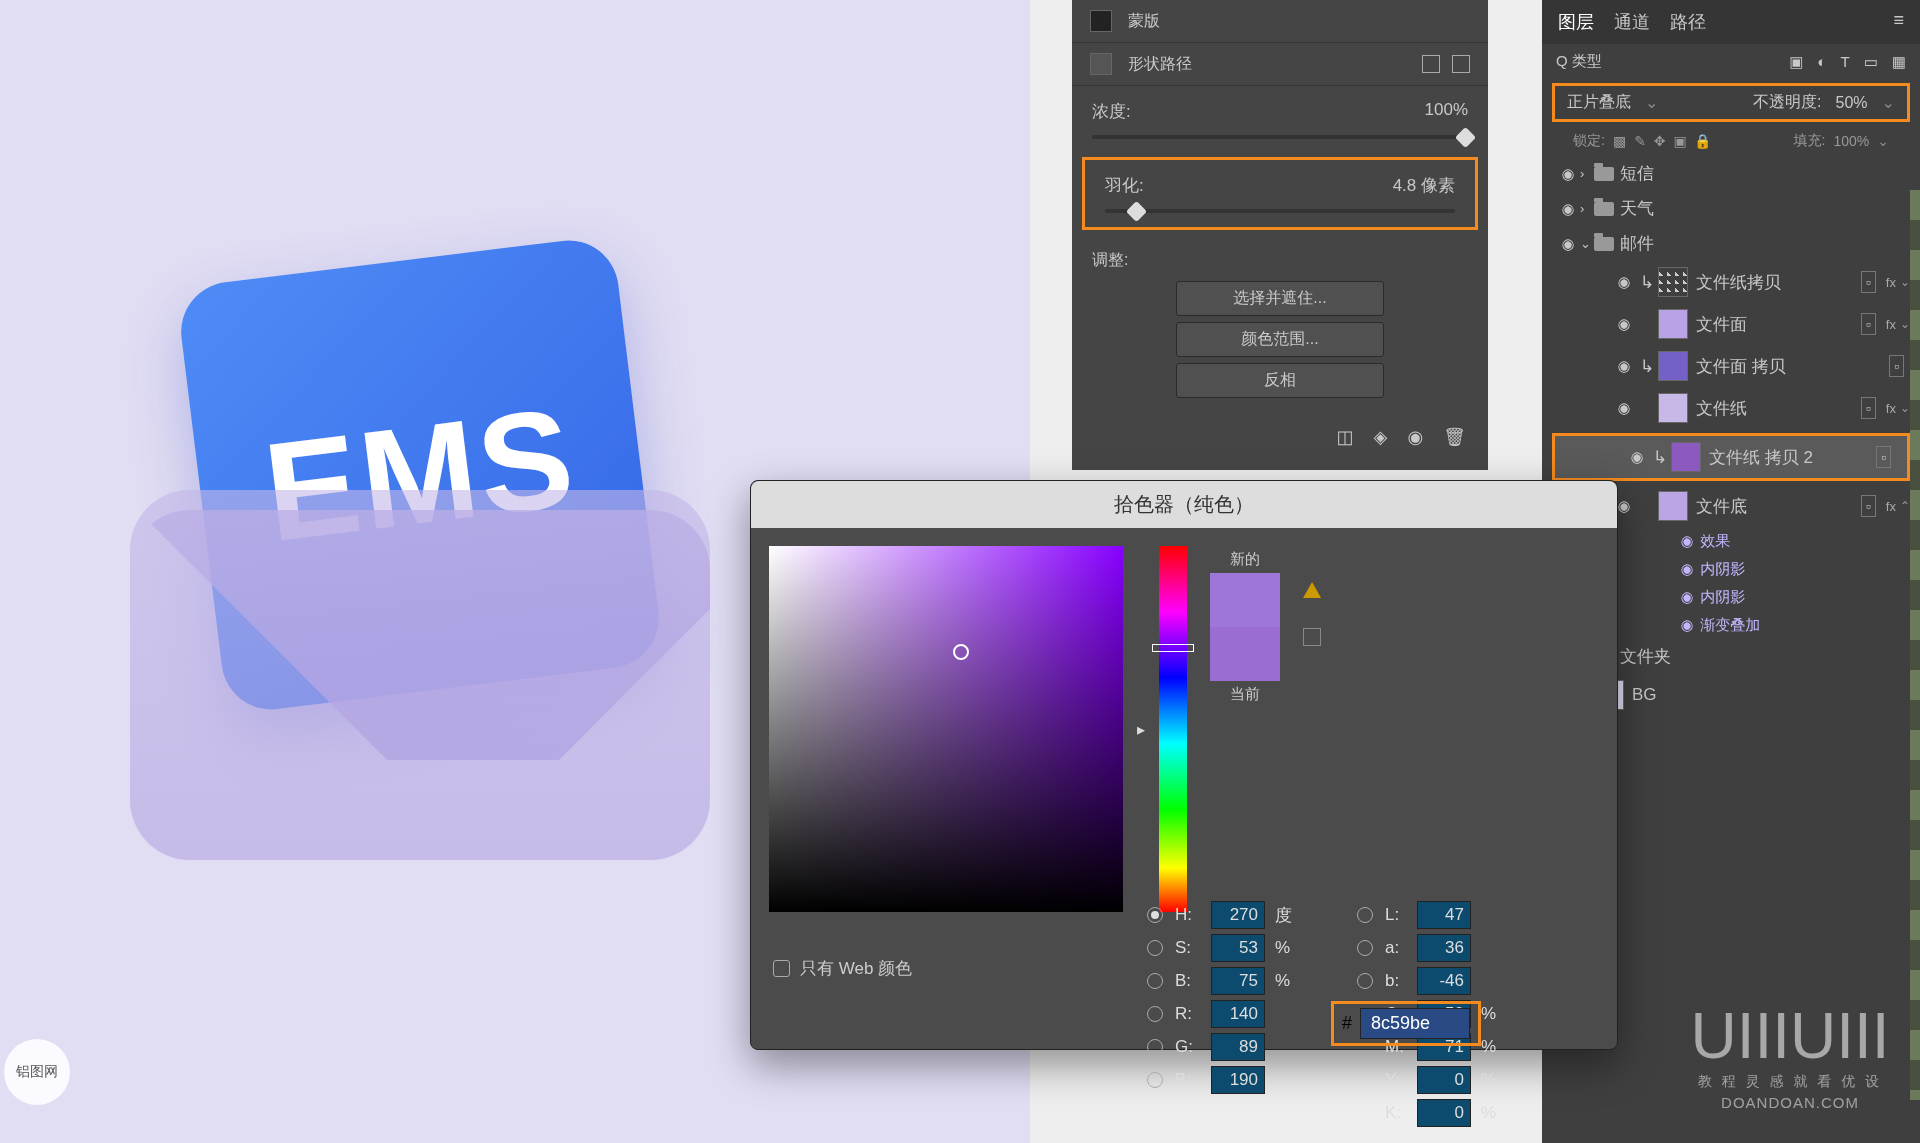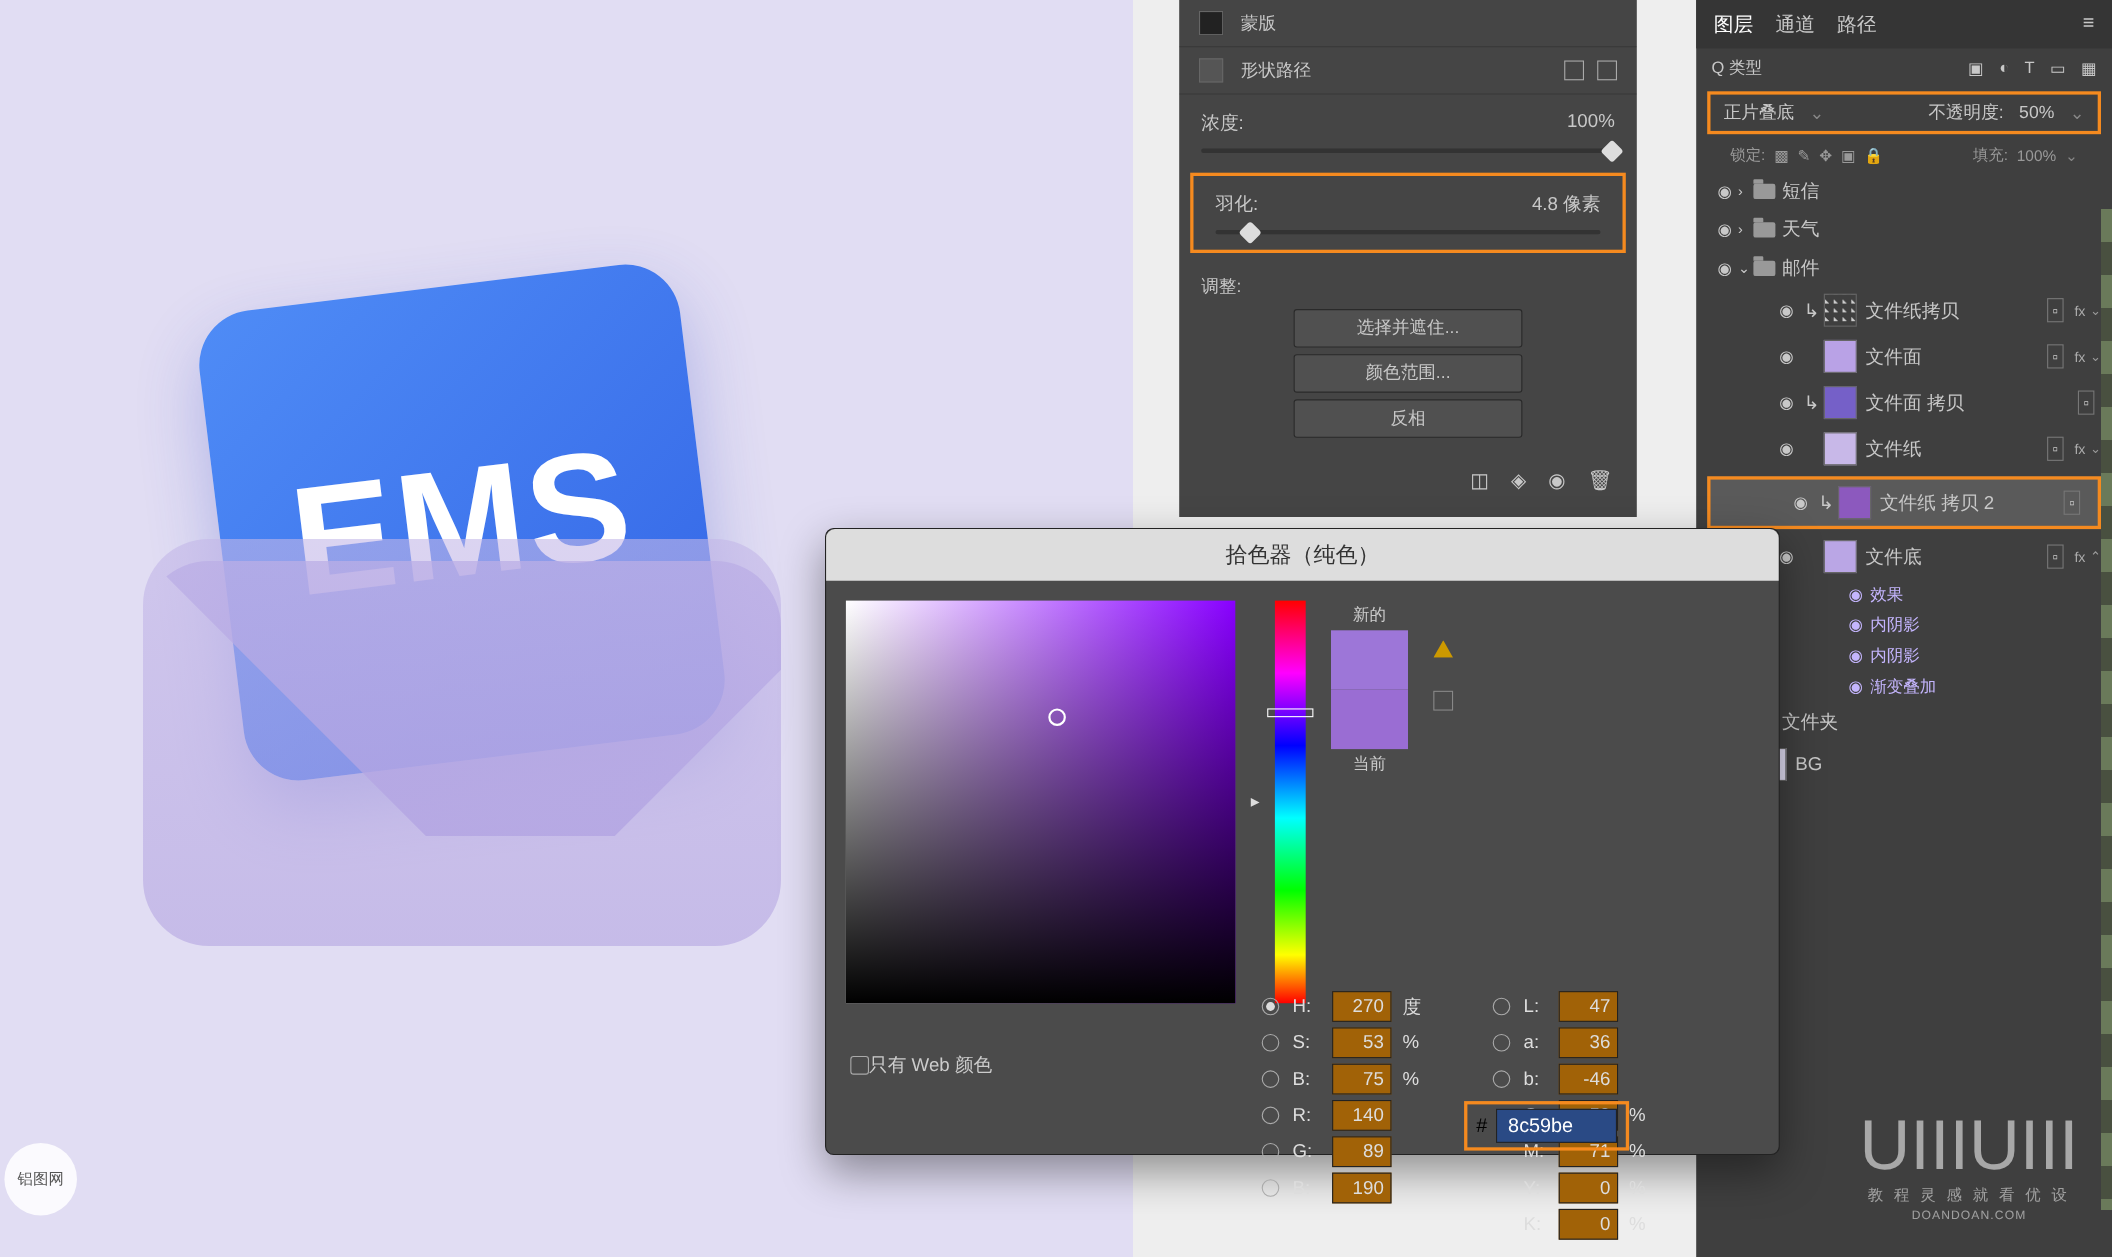--- a/index.html
+++ b/index.html
@@ -55,24 +55,24 @@
 .preview-box{width:70px;height:54px;margin:0 auto;background:#9d76d8}
 .preview-box.cur{background:#9a6dd3}
 .warn-tri{width:18px;height:16px;background:#c90;margin:6px 0;clip-path:polygon(50% 0,100% 100%,0 100%)}
 .picker-btns{width:160px;display:flex;flex-direction:column;gap:12px;padding-top:2px}
 .pbtn{padding:8px;text-align:center;border:1px solid #666;border-radius:22px;font-size:18px;color:#ddd;background:#4b4b4b}
 .pbtn.primary{background:#6a6a6a}
 .color-values{position:absolute;top:420px;left:396px;width:540px;color:#ddd;font-size:17px}
 .cv-grid{display:grid;grid-template-columns:22px 30px 58px 30px 40px 22px 26px 58px 28px;gap:5px 6px;align-items:center}
 .radio{width:16px;height:16px;border:1.5px solid #aaa;border-radius:50%;display:inline-block}
 .radio.on::after{content:"";display:block;width:8px;height:8px;background:#ddd;border-radius:50%;margin:3px}
-.nv{width:54px;padding:3px 6px;background:#a16207;border:1px solid #222;text-align:right}
+.nv{width:54px;padding:3px 6px;background:#0c4a6e;border:1px solid #222;text-align:right}
 .hex-row{position:absolute;top:520px;left:580px;display:flex;align-items:center;gap:8px;font-size:18px}
 .hex-field{padding:4px 10px;background:#2a4a85;color:#fff;border:1px solid #222;width:110px}
-.webonly{position:absolute;top:476px;left:22px;display:flex;align-items:center;font-size:17px;color:#ccc}
+.webonly{position:absolute;top:476px;left:22px;display:flex;align-items:center;gap:10px;font-size:17px;color:#ccc}
 .cb{width:17px;height:17px;border:1.5px solid #aaa;border-radius:3px}
 .logo{position:absolute;bottom:32px;right:0;width:260px;text-align:center;color:rgba(255,255,255,.5);font-size:14px;letter-spacing:3px}
 .logo-big{font-size:64px;font-weight:400;letter-spacing:0;color:rgba(255,255,255,.55)}
 .wm-dot{position:absolute;left:4px;bottom:38px;width:66px;height:66px;background:rgba(255,255,255,.85);border-radius:50%;display:flex;align-items:center;justify-content:center;font-size:14px;color:#555}
 .scroll-img{position:absolute;right:0;top:190px;width:10px;height:910px;background:repeating-linear-gradient(#6a7a5a 0 30px,#495040 30px 60px)}
 </style>
 </head>
 <body>
 
 <div class="canvas">
@@ -255,21 +255,21 @@
       <span class="eye">◉</span>
       <span style="width:14px"></span>
       <div class="layer-thumb" style="background:#e1ddf3"></div>
       <span class="layer-name">BG</span>
     </div>
 
   <div class="scroll-img"></div>
   <div class="logo">
     <div class="logo-big">UIIIUIII</div>
     <div>教 程 灵 感 就 看 优 设</div>
-    <div style="letter-spacing:1px;font-size:11px;margin-top:3px">DOANDOAN.COM</div>
+    <div style="letter-spacing:1px;font-size:15px;margin-top:3px">DOANDOAN.COM</div>
   </div>
 </div>
 
 <div class="picker">
   <div class="picker-title">拾色器（纯色）</div>
   <div class="picker-body">
     <div class="color-field">
       <div class="cf-cursor"></div>
     </div>
     <div style="display:flex;align-items:center">

